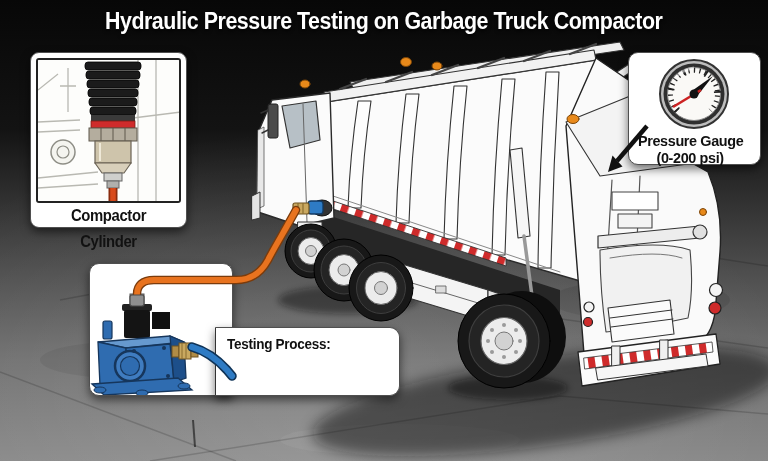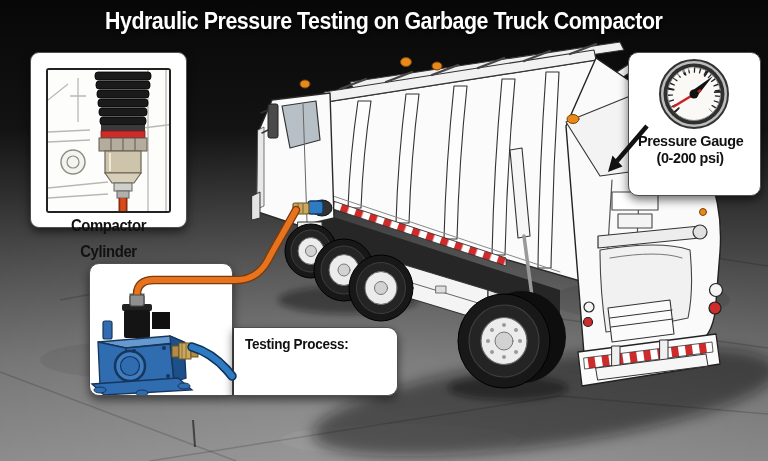--- a/index.html
+++ b/index.html
@@ -15,29 +15,29 @@
     position:absolute;left:0;top:8px;width:768px;z-index:40;
     text-align:center;color:#fff;font-size:23px;font-weight:700;
     letter-spacing:-0.5px;text-shadow:0 2px 4px rgba(0,0,0,.8);
   }
   .condensed{display:inline-block;transform:scaleX(.93);transform-origin:center;}
   .condensed-left{display:inline-block;transform:scaleX(.90);transform-origin:left center;white-space:nowrap;}
   .callout{
     position:absolute;background:#fff;border:1px solid #4f4f4f;
     box-shadow:0 4px 10px rgba(0,0,0,.55);z-index:10;box-sizing:border-box;
   }
-  .cyl-box{left:30px;top:52px;width:157px;height:176px;border-radius:9px;padding:15px;}
+  .cyl-box{left:30px;top:52px;width:157px;height:176px;border-radius:9px;padding:5px;}
   .cyl-box .illus{border:2px solid #222;border-radius:3px;overflow:hidden;background:#fdfdfb;}
   .cyl-caption{height:24px;line-height:26px;text-align:center;color:#111;
     font-size:16px;font-weight:700;letter-spacing:-0.4px;}
-  .gauge-box{left:628px;top:52px;width:133px;height:144px;border-radius:10px;padding:2px 8px 0 0;}
+  .gauge-box{left:628px;top:52px;width:133px;height:113px;border-radius:10px;padding:2px 8px 0 0;}
   .gauge-caption{text-align:center;color:#111;font-size:15.5px;font-weight:700;
     line-height:17px;letter-spacing:-0.4px;margin-top:1px;}
   .test-box-a{left:89px;top:263px;width:144px;height:133px;border-radius:10px 10px 0 10px;}
-  .test-box-b{left:233px;top:327px;width:165px;height:69px;border-radius:0 10px 10px 0;
+  .test-box-b{left:215px;top:327px;width:185px;height:69px;border-radius:0 10px 10px 0;
     border-left:1.5px solid #333;padding:7px 2px 0 11px;}
   .test-line{color:#111;font-size:15px;font-weight:700;line-height:18.5px;letter-spacing:-0.3px;}
 </style>
 </head>
 <body>
 
 <div class="stage">
 
   <svg class="scene-svg" width="768" height="461" viewBox="0 0 768 461">
     <defs>

